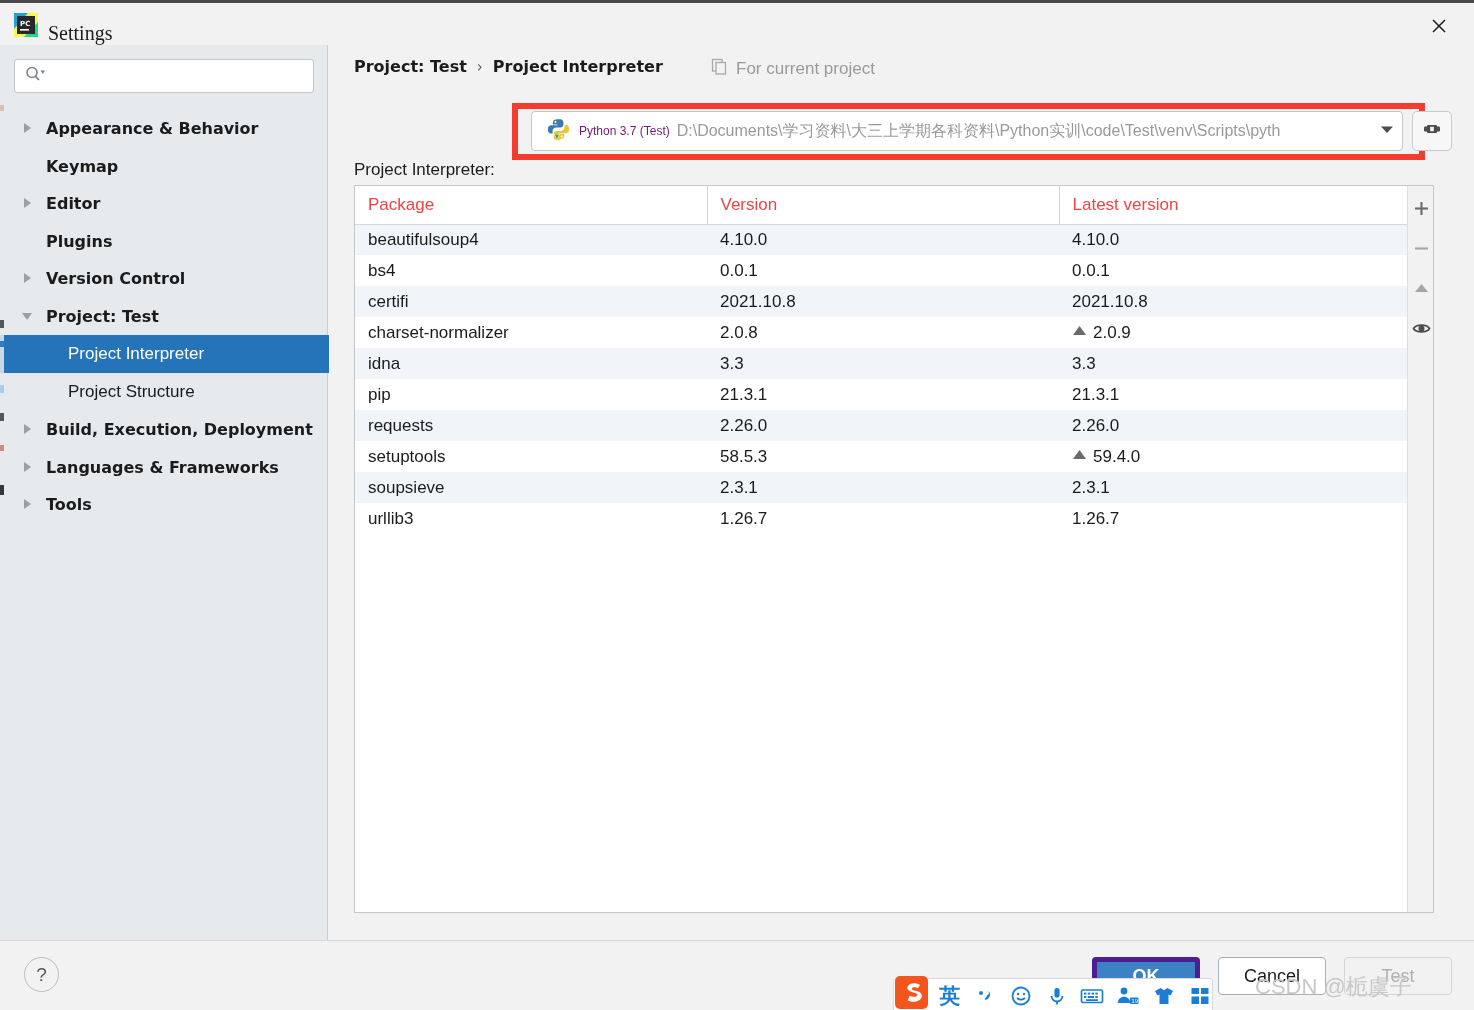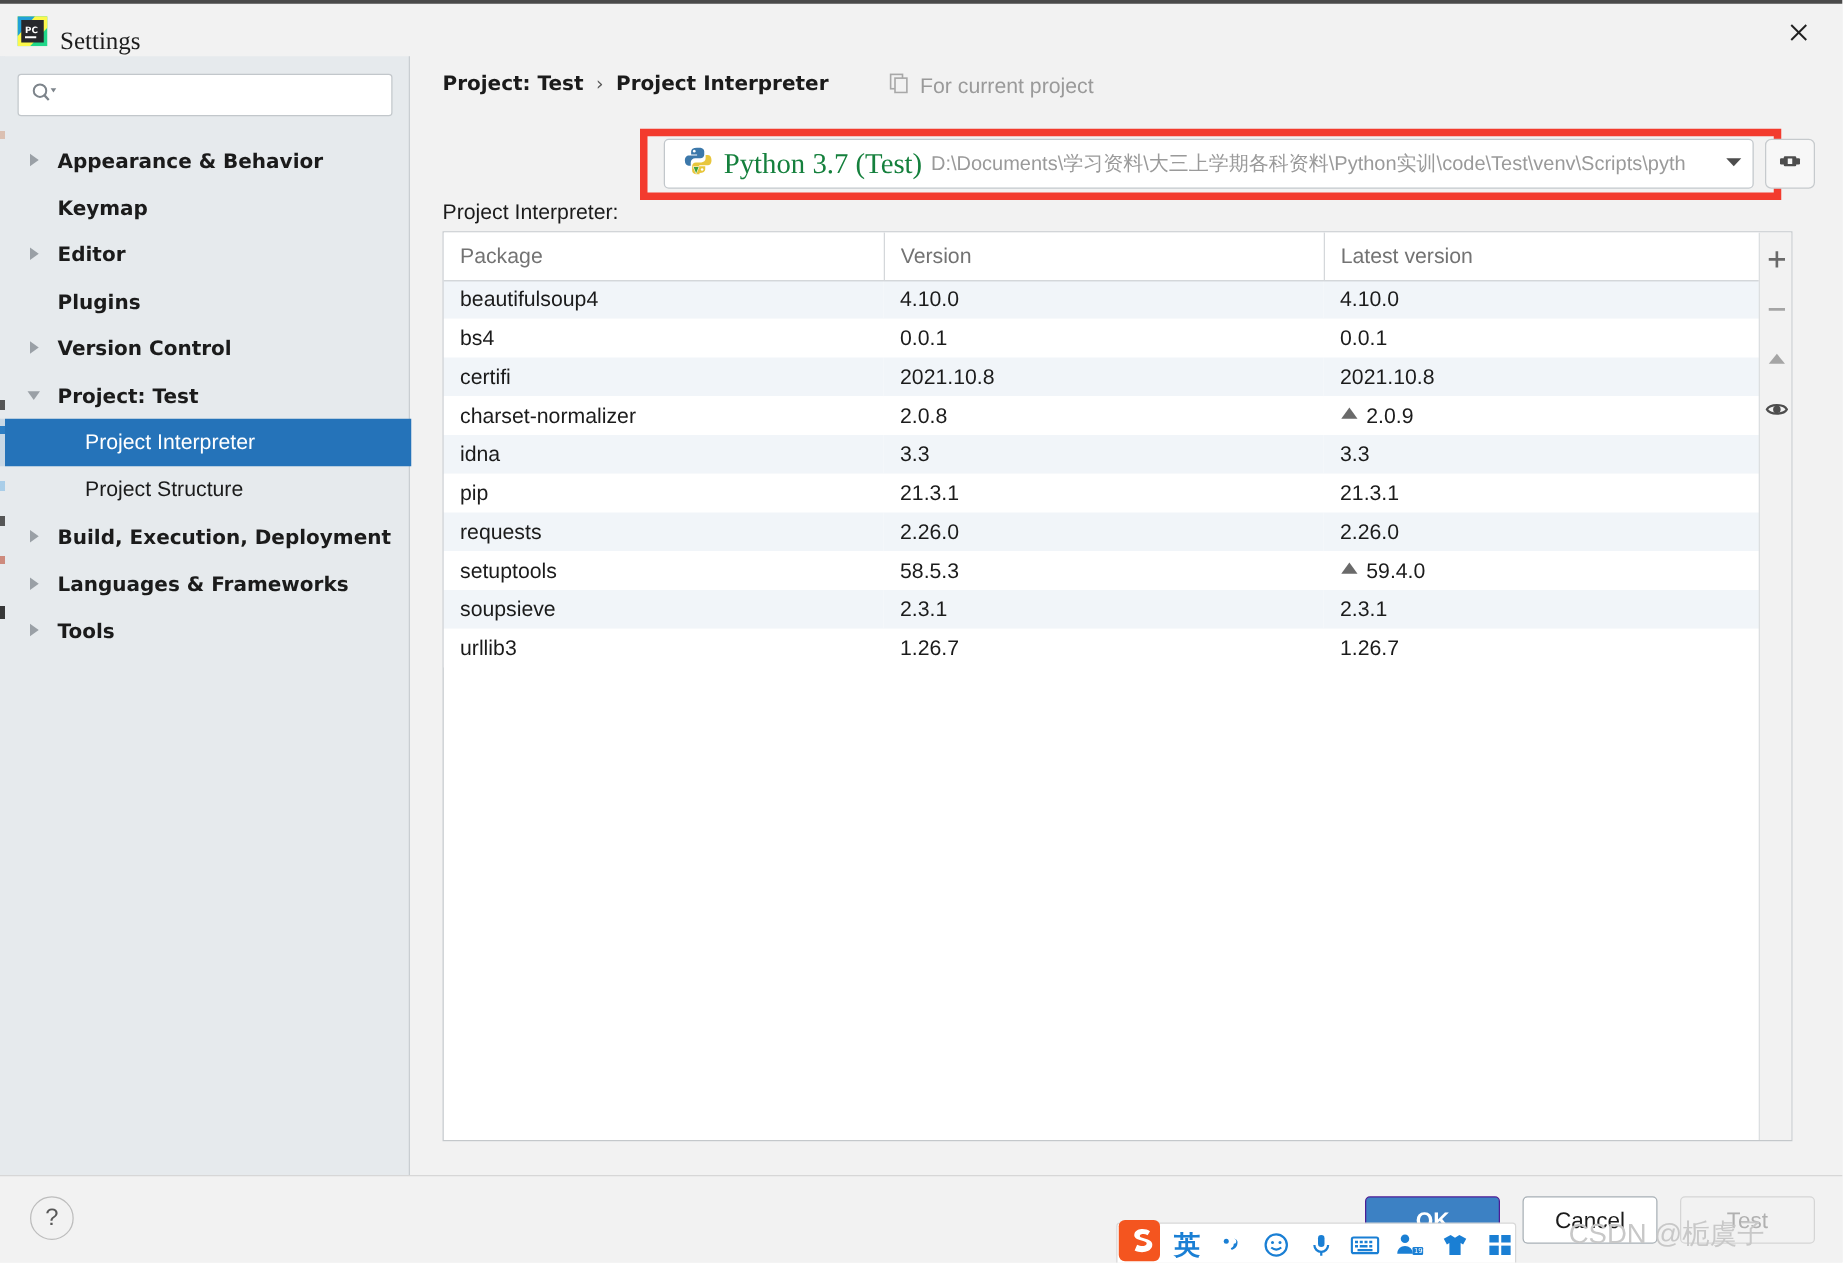--- a/index.html
+++ b/index.html
@@ -138,22 +138,22 @@
     width: 872px; height: 40px;
     background: #ffffff;
     border: 1px solid #c2c7cb;
     border-radius: 4px;
     display: flex; align-items: center;
     padding: 0 6px 0 14px;
     overflow: hidden;
   }
   #py-icon { flex: 0 0 auto; margin-right: 8px; }
   #interp-name {
-    font-size: 23px; color: #15803d; white-space: nowrap;
-    font-family: Liberation Serif, serif;
+    font-size: 12px; color: #701a75; white-space: nowrap;
+    font-family: Liberation Sans, sans-serif;
   }
   #interp-path {
     font-size: 16px; color: #9a9a9a; white-space: nowrap;
     margin-left: 7px; overflow: hidden;
     flex: 1 1 auto;
     font-family: "Liberation Sans", sans-serif;
   }
   #combo-arrow { flex: 0 0 auto; margin-left: 6px; }
   #gear-btn {
     position: absolute; left: 1083px; top: 66px;
@@ -172,21 +172,21 @@
     background: #ffffff;
   }
   #pkg-table {
     width: 1053px; border-collapse: collapse; table-layout: fixed;
   }
   #pkg-table th {
     height: 38px;
     text-align: left;
     font-weight: normal;
     font-size: 17px;
-    color: #737373;
+    color: #ef4444;
     background: #ffffff;
     border-bottom: 1px solid #d4d7da;
     padding-left: 13px;
   }
   #pkg-table th.c2, #pkg-table th.c3 { border-left: 1px solid #d4d7da; }
   #pkg-table td {
     height: 31px;
     font-size: 17px;
     color: #1b1b1b;
     padding-left: 13px;
@@ -222,21 +222,21 @@
   }
   .dlg-btn {
     position: absolute; top: 957px; height: 38px;
     border-radius: 4px;
     display: flex; align-items: center; justify-content: center;
     font-size: 18px;
     font-family: "Liberation Sans", sans-serif;
   }
   #ok-btn {
     left: 1092px; width: 108px;
-    background: #3c81c4; border: 1px solid #4c1d95;
+    background: #3c81c4; border: 5px solid #4c1d95;
     color: #ffffff; font-weight: bold;
   }
   #cancel-btn {
     left: 1218px; width: 108px;
     background: #ffffff; border: 1px solid #a8b0b6;
     color: #1b1b1b;
   }
   #apply-btn {
     left: 1344px; width: 108px;
     background: #f2f2f2; border: 1px solid #d5d5d5;

